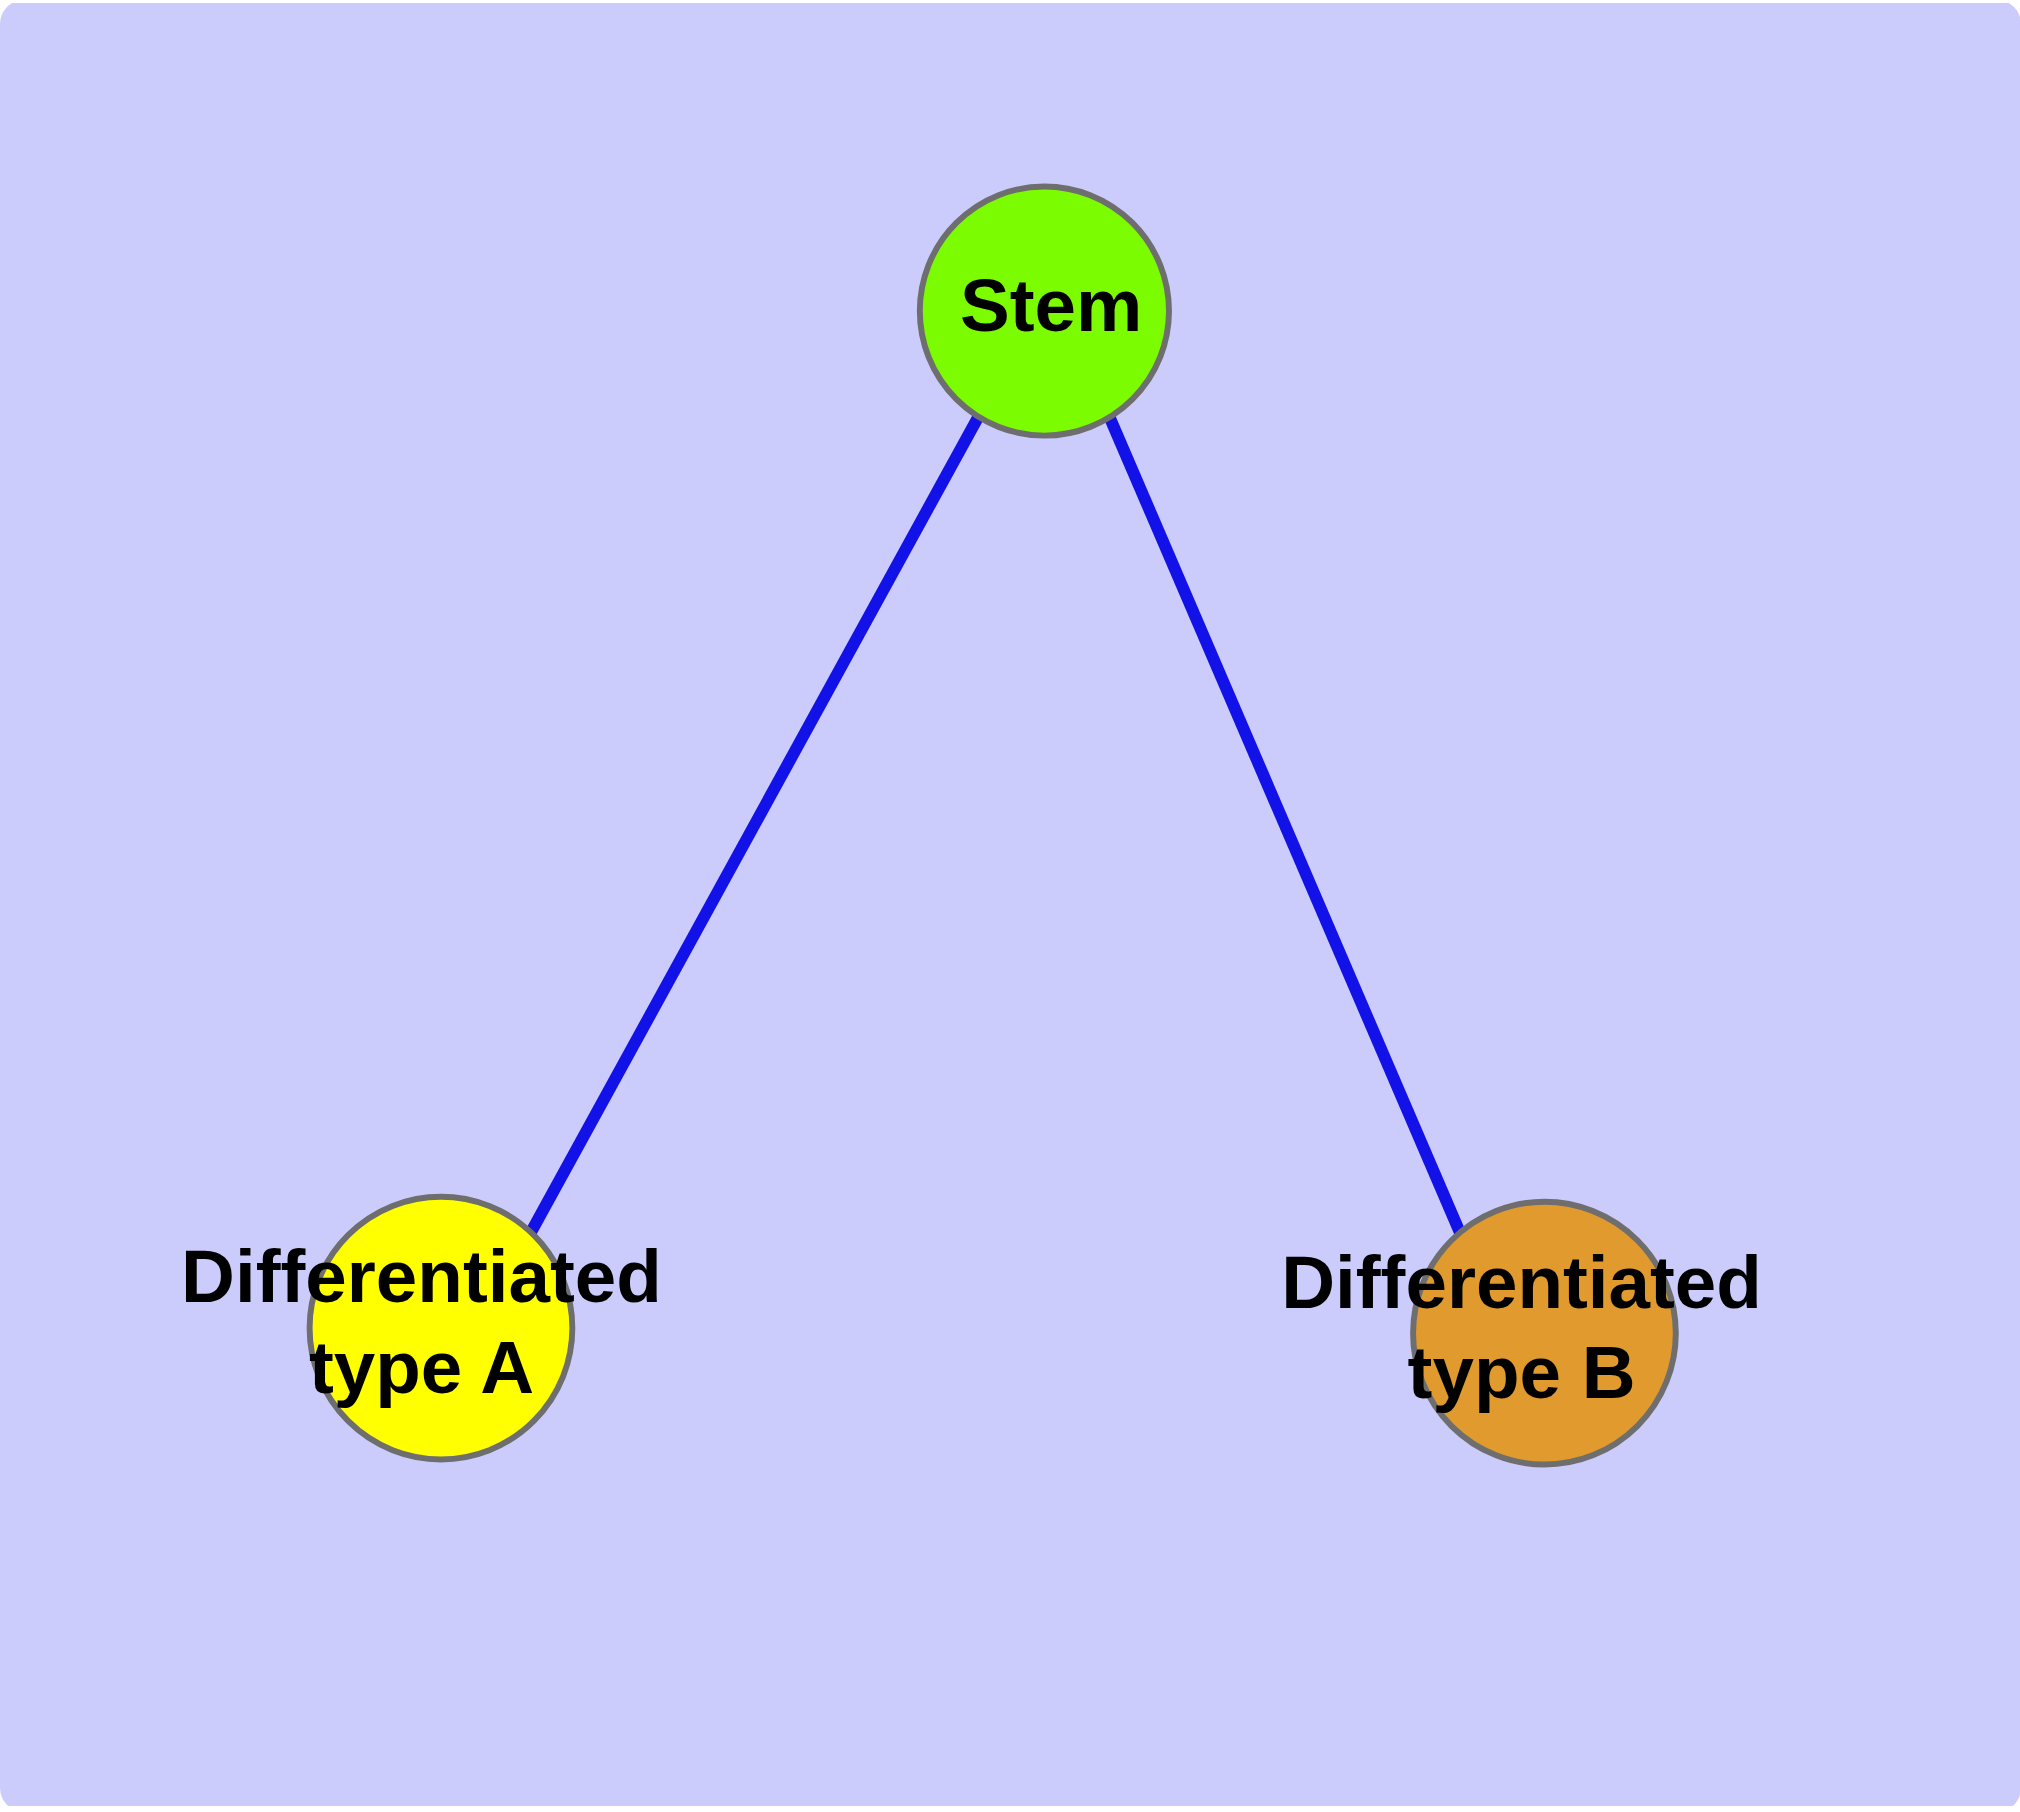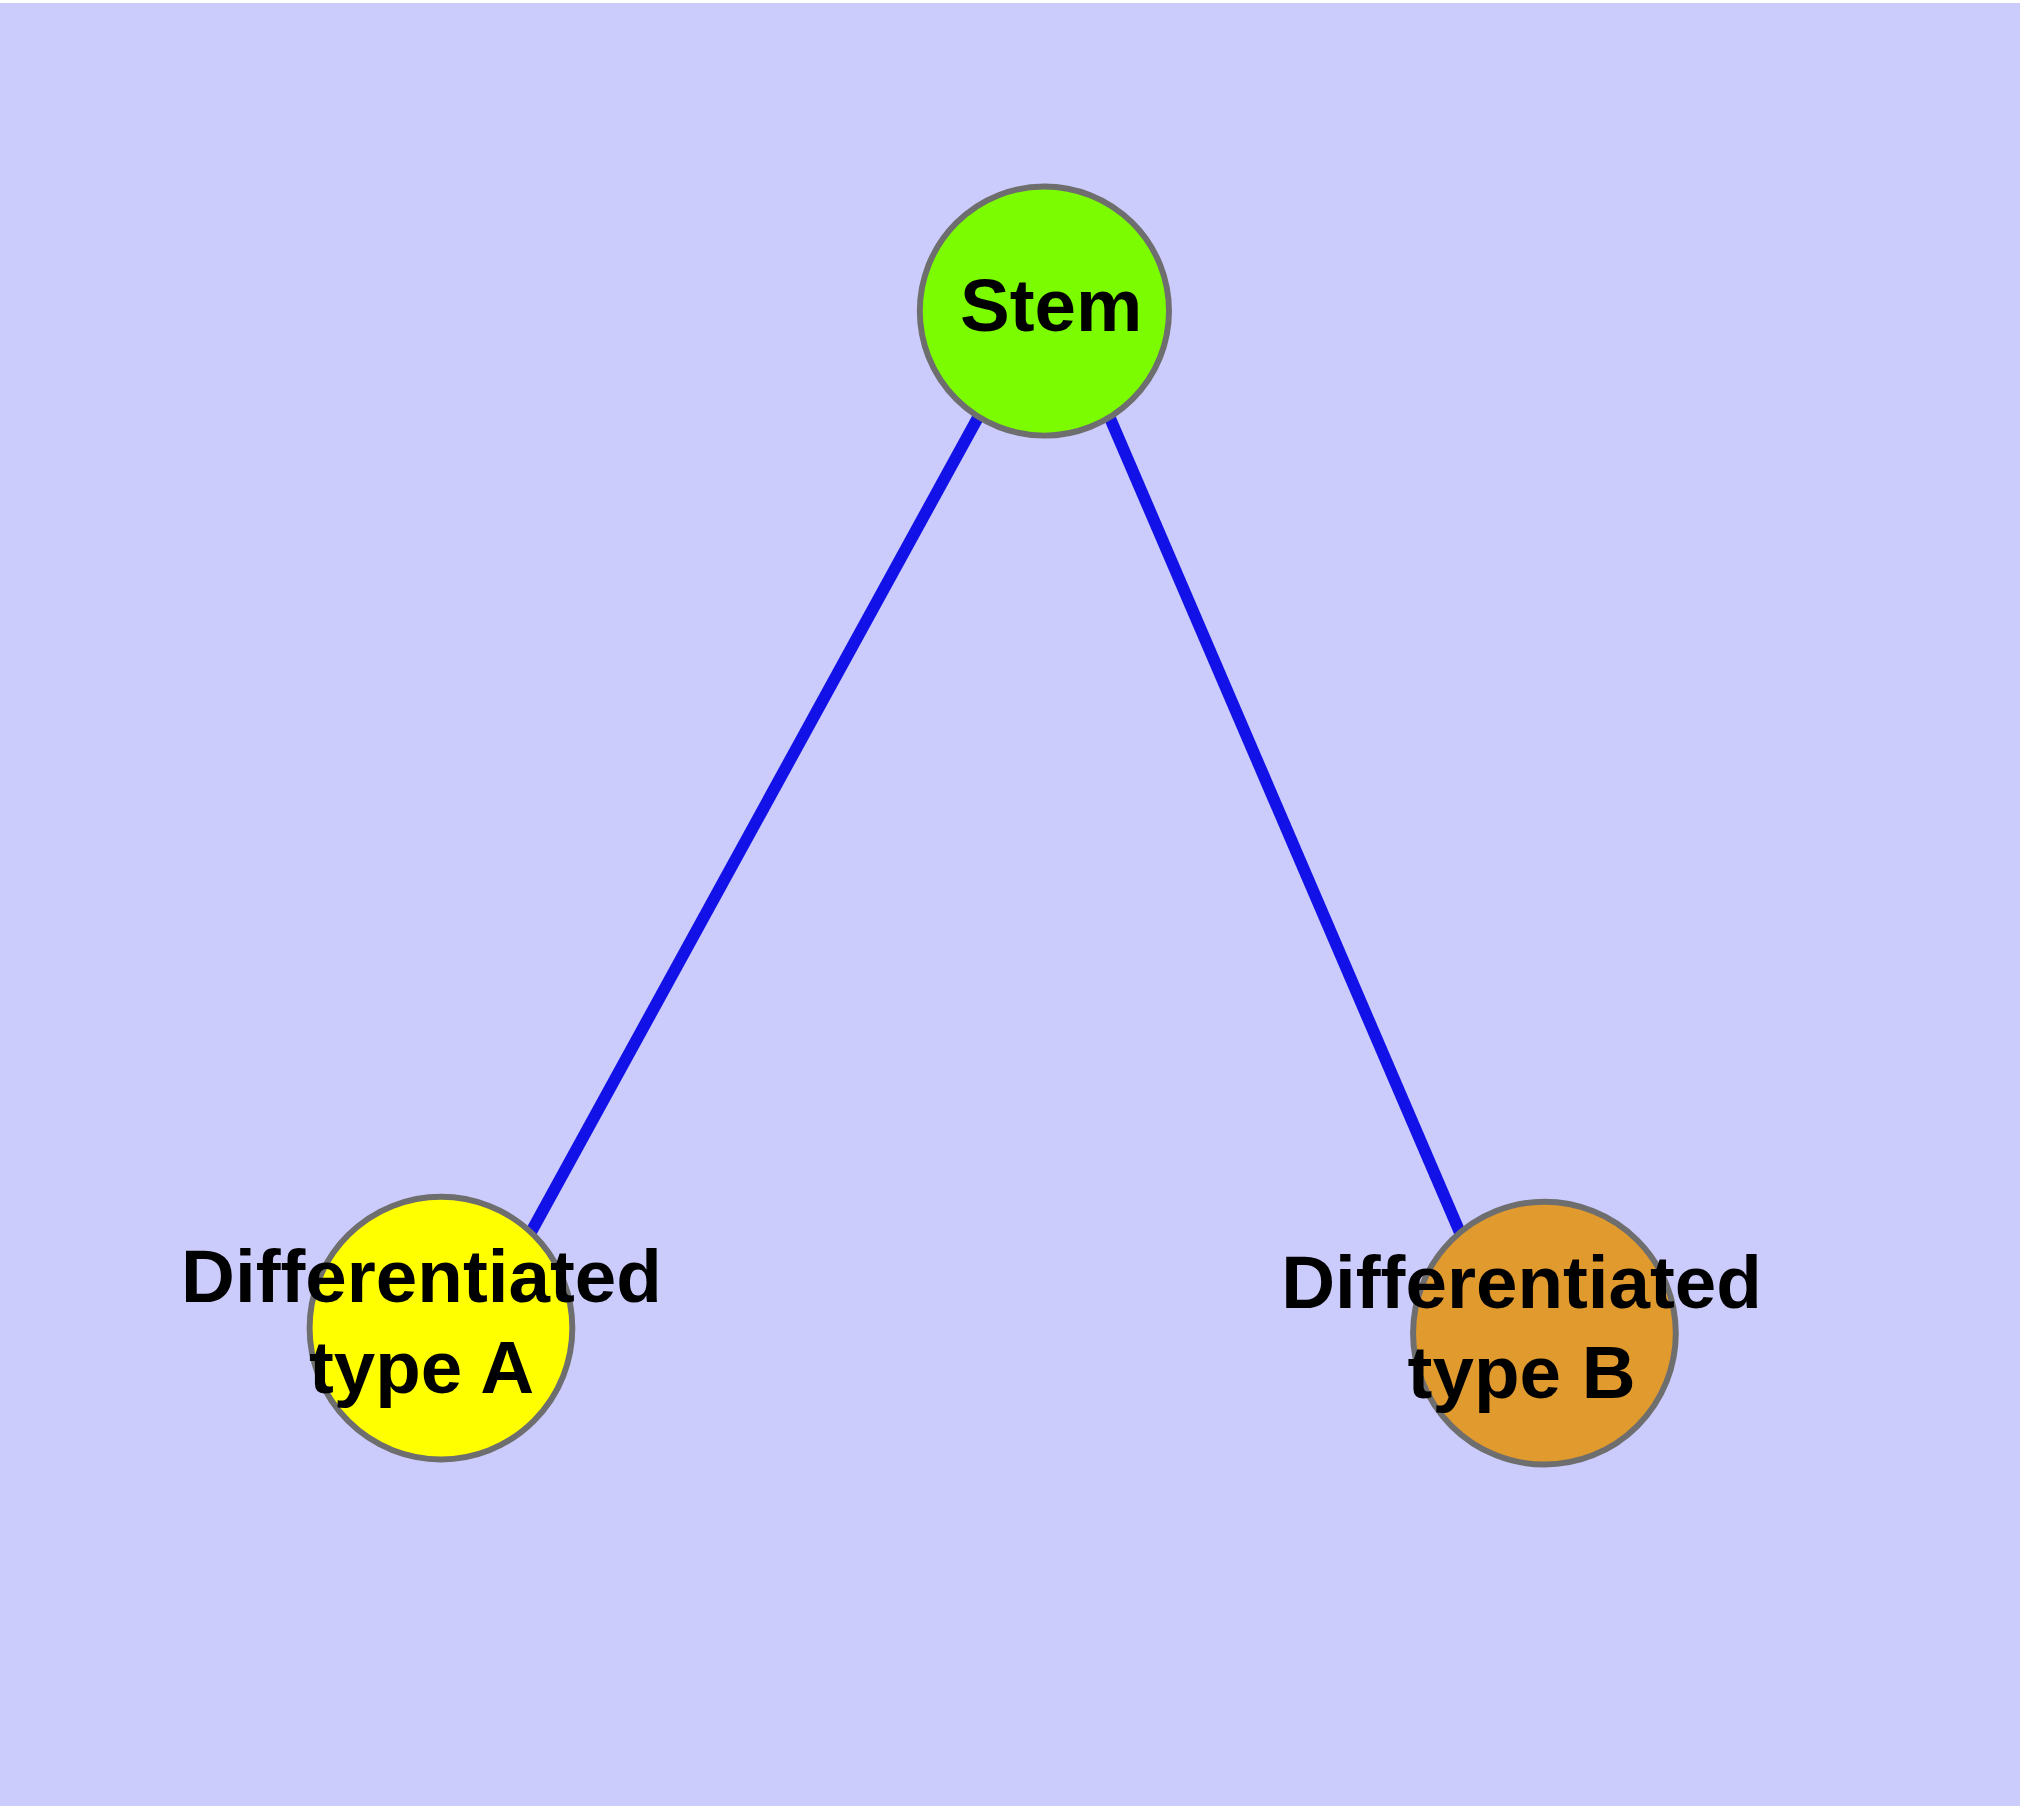--- a/index.html
+++ b/index.html
@@ -8,20 +8,21 @@
     padding: 0;
     background: #ffffff;
   }
   #canvas {
     position: relative;
     width: 2021px;
     height: 1812px;
     background: #ffffff;
     overflow: hidden;
     font-family: "Liberation Sans", "DejaVu Sans", sans-serif;
+    border-radius: 24px;
   }
   #plot-area {
     position: absolute;
     left: 0;
     top: 2.5px;
     width: 2021px;
     height: 1803px;
     background: #ccccfc;
   }
   #graph-svg {

